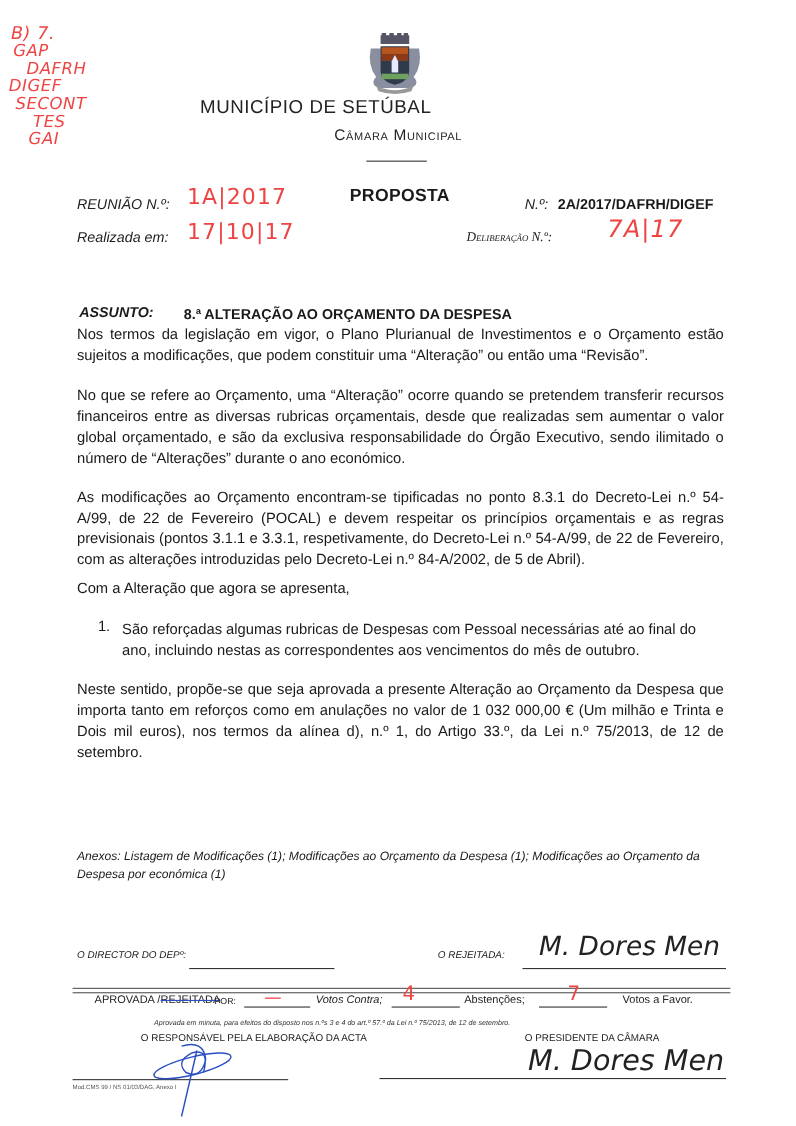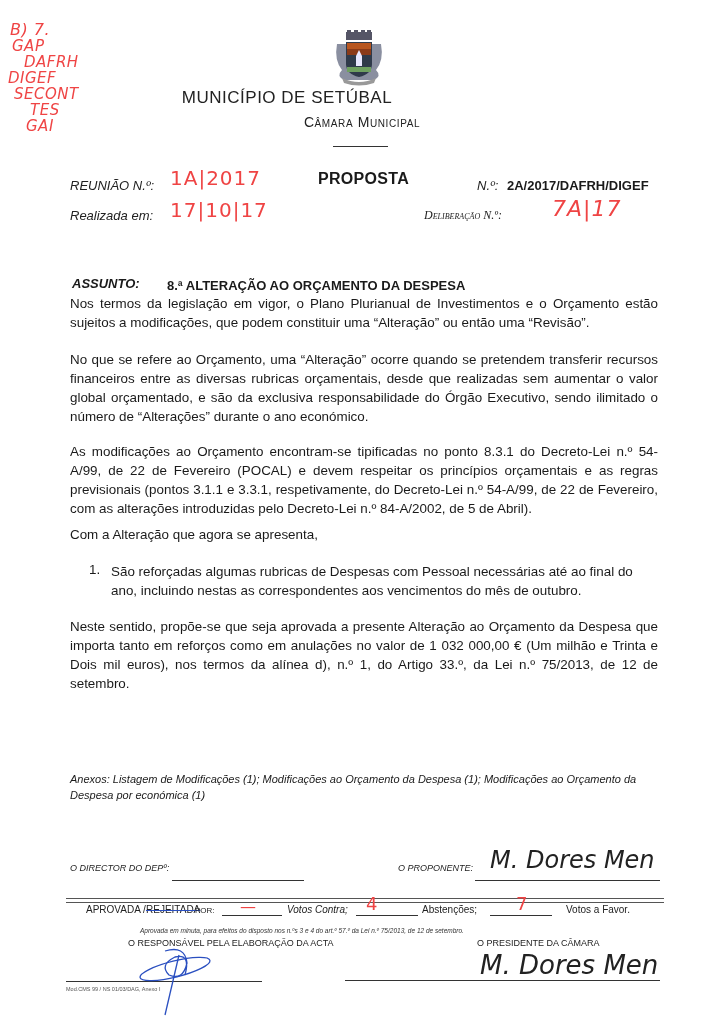--- a/index.html
+++ b/index.html
@@ -95,21 +95,21 @@
 
 <div class="abs list-num" style="top:562px;">1.</div>
 <div class="abs list-text" style="top:562px;">São reforçadas algumas rubricas de Despesas com Pessoal necessárias até ao final do ano, incluindo nestas as correspondentes aos vencimentos do mês de outubro.</div>
 
 <div class="abs body-text" style="top:617px;">Neste sentido, propõe-se que seja aprovada a presente Alteração ao Orçamento da Despesa que importa tanto em reforços como em anulações no valor de 1 032 000,00 € (Um milhão e Trinta e Dois mil euros), nos termos da alínea d), n.º 1, do Artigo 33.º, da Lei n.º 75/2013, de 12 de setembro.</div>
 
 <div class="abs anexos">Anexos: Listagem de Modificações (1); Modificações ao Orçamento da Despesa (1); Modificações ao Orçamento da Despesa por económica (1)</div>
 
 <div class="abs form-label" style="left:70px; top:863px;">O DIRECTOR DO DEPº:</div>
 <div class="abs line" style="left:172px; top:880px; width:132px;"></div>
-<div class="abs form-label" style="left:398px; top:863px;">O PROPONENTE:</div>
+<div class="abs form-label" style="left:398px; top:863px;">O REJEITADA:</div>
 <div class="abs line" style="left:475px; top:880px; width:185px;"></div>
 <div class="abs hand" style="left:490px; top:846px; font-size:24px; font-style:italic; color:#222;">M. Dores Men</div>
 
 <div class="abs double-rule"></div>
 
 <div class="abs vote-text sc" style="left:86px; top:904px;">APROVADA /</div>
 <div class="abs vote-text sc strike" style="left:146px; top:904px;">REJEITADA</div>
 <div class="abs vote-text sc" style="left:195px; top:904px; font-size:8px; top:906px;">POR:</div>
 <div class="abs line" style="left:222px; top:915px; width:60px;"></div>
 <div class="abs hand" style="left:240px; top:897px; font-size:16px;">—</div>

